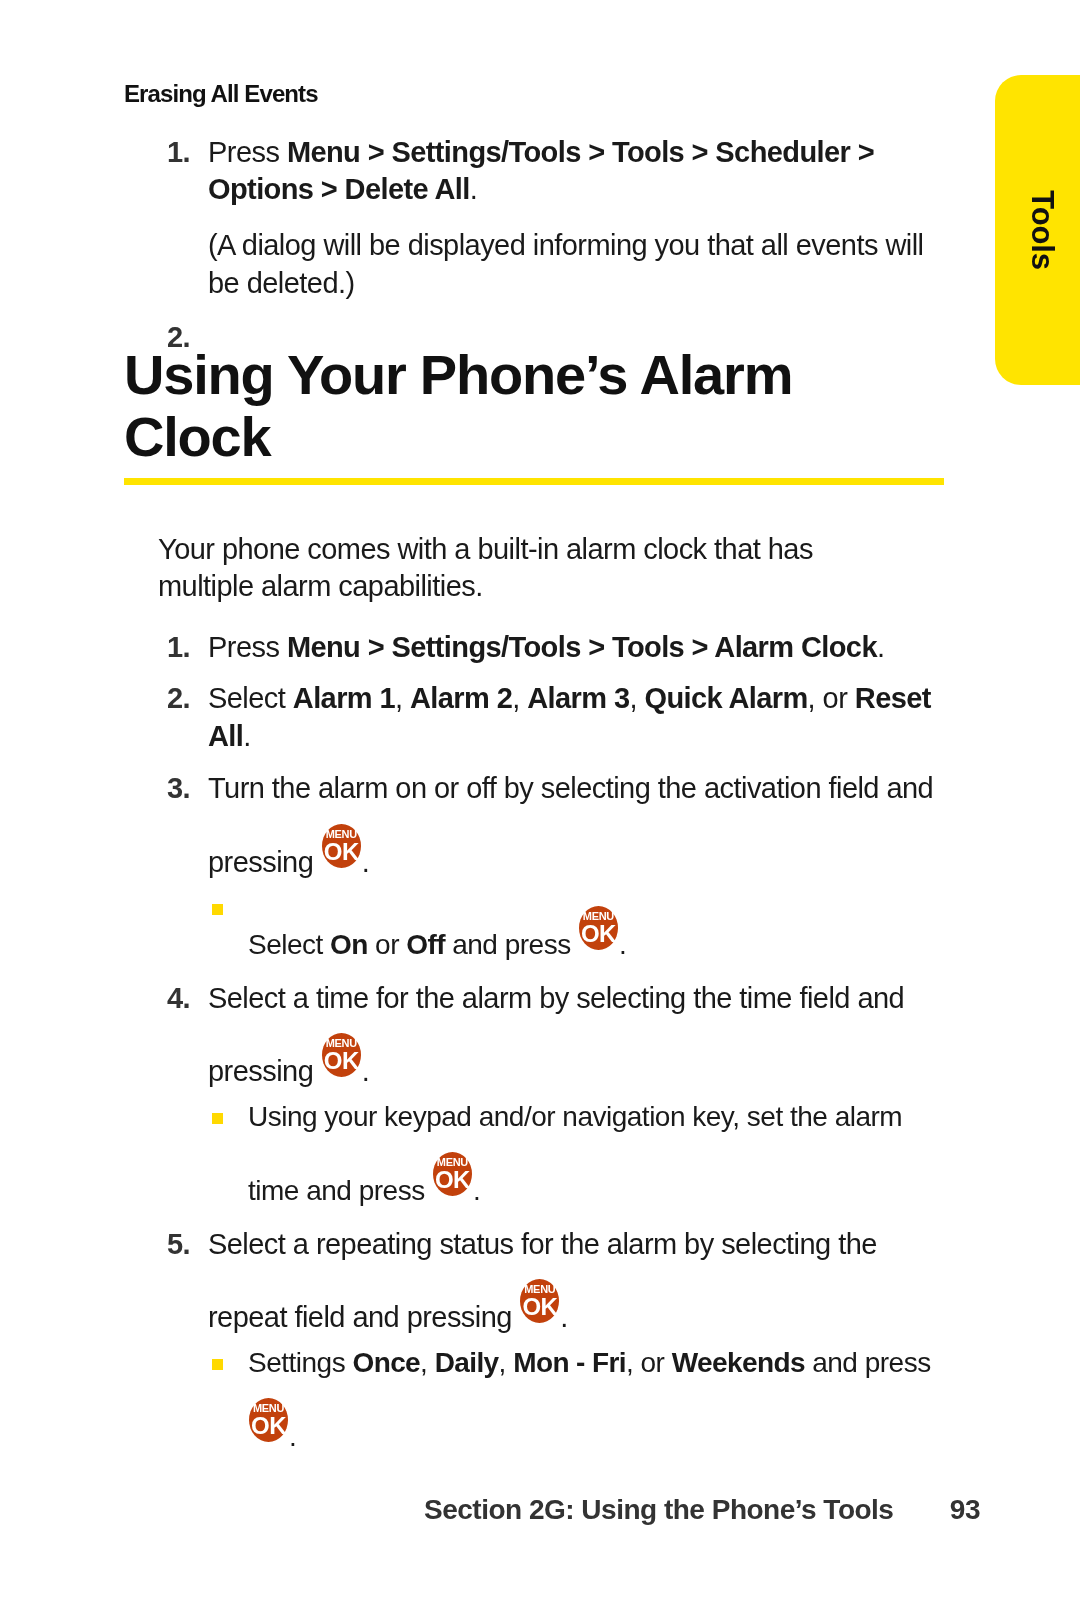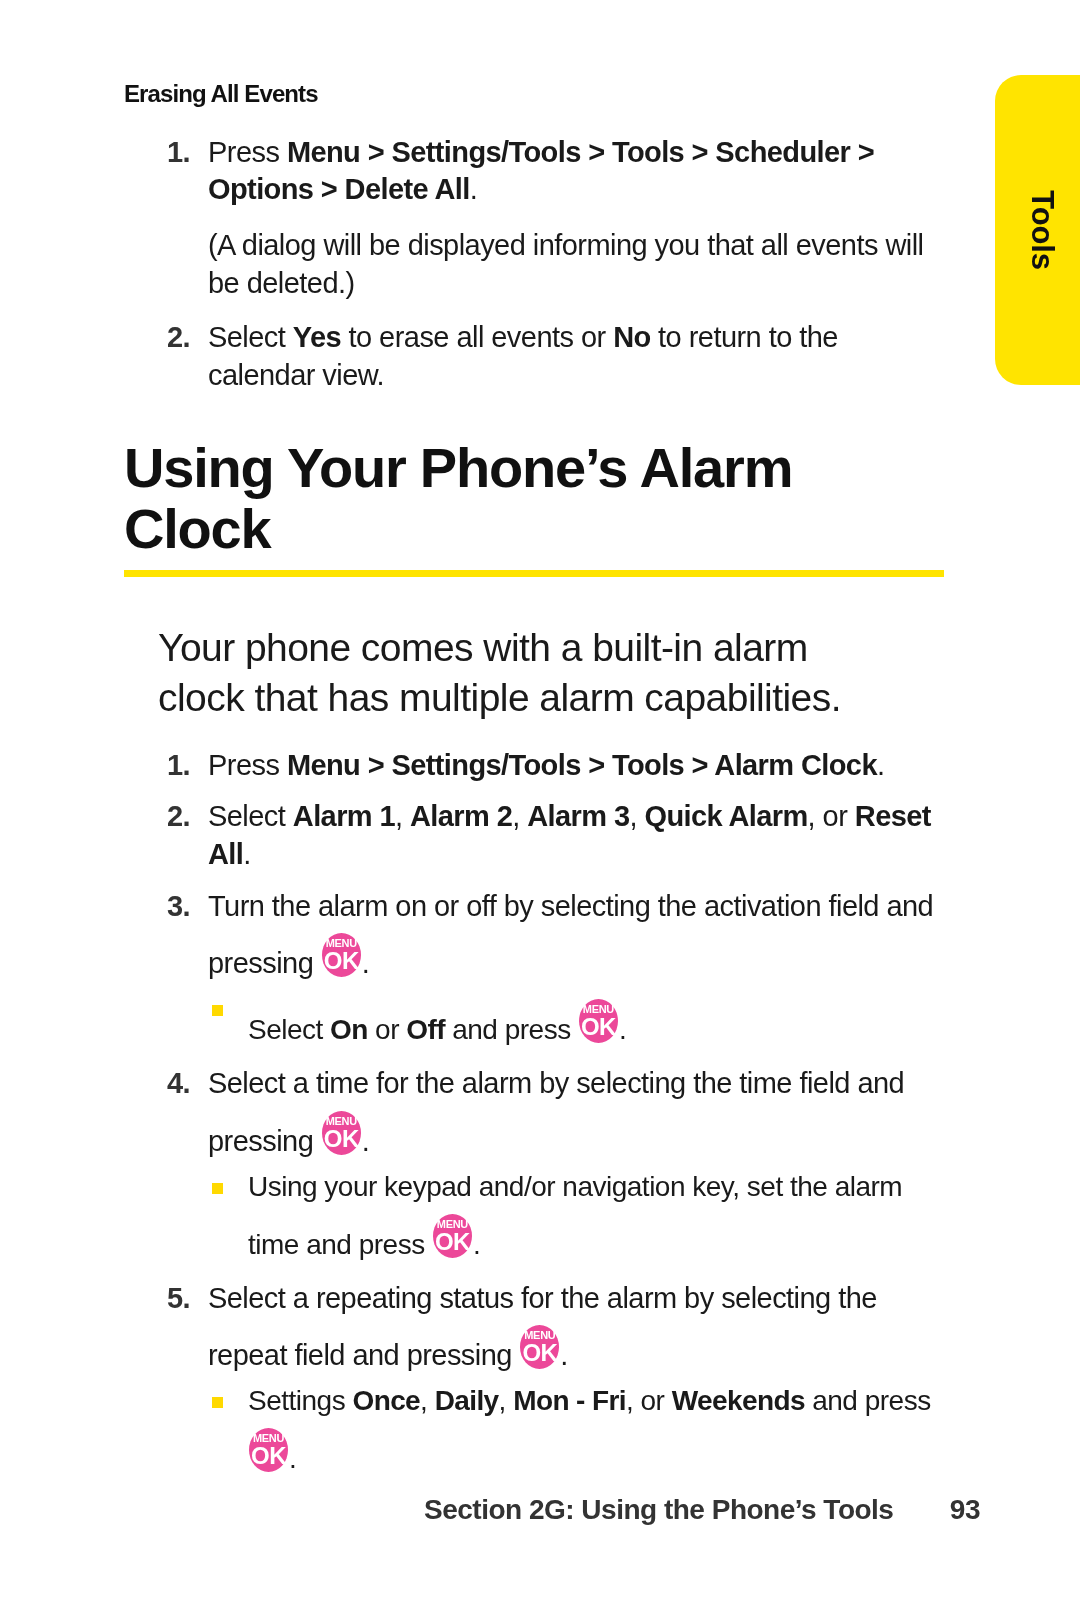--- a/index.html
+++ b/index.html
@@ -80,21 +80,21 @@
   }
   .heading-rule {
     height: 7px;
     background: #ffe400;
     width: 820px;
     margin-top: 10px;
   }
 
   
   .intro-para {
-    font-size: 39px;
+    font-size: 29px;
     line-height: 1.28;
     letter-spacing: -0.55px;
     color: #1a1a1a;
     margin: 46px 0 0 34px;
     width: 720px;
   }
 
   
   .olist {
     margin: 24px 0 0 0;
@@ -151,25 +151,25 @@
     margin-top: 18px;
   }
 
   b, .b { font-weight: bold; letter-spacing: -0.6px; }
 
   
   .okkey {
     display: inline-block;
     width: 39px;
     height: 44px;
-    background: #ec4899;
+    background: #c2410c;
     border-radius: 50% / 50%;
     position: relative;
     vertical-align: -12px;
-    margin: 8px 1px;
+    margin: 16px 1px;
   }
   .okkey .menu {
     position: absolute;
     top: 5px;
     left: 0;
     right: 0;
     text-align: center;
     color: #ffffff;
     font-size: 11px;
     font-weight: bold;
@@ -226,21 +226,20 @@
 
     <ol class="olist">
       <li>
         <span class="num">1.</span>
         <span><span>Press </span><b>Menu &gt; Settings/Tools &gt; Tools &gt; Scheduler &gt; Options &gt; Delete All</b><span>.</span></span>
         <span class="cont">(A dialog will be displayed informing you that all events will be deleted.)</span>
       </li>
 
       <li>
         <span class="num">2.</span>
-        <span><span>Select </span><b>Yes</b><span> to erase all events or </span><b>No</b><span> to return to the calendar view.</span></span>
       </li>
     </ol>
 
     <div class="main-heading-wrap">
       <h1 class="main-heading">Using Your Phone’s Alarm Clock</h1>
       <div class="heading-rule"></div>
     </div>
 
     <p class="intro-para">Your phone comes with a built-in alarm clock that has multiple alarm capabilities.</p>
 

